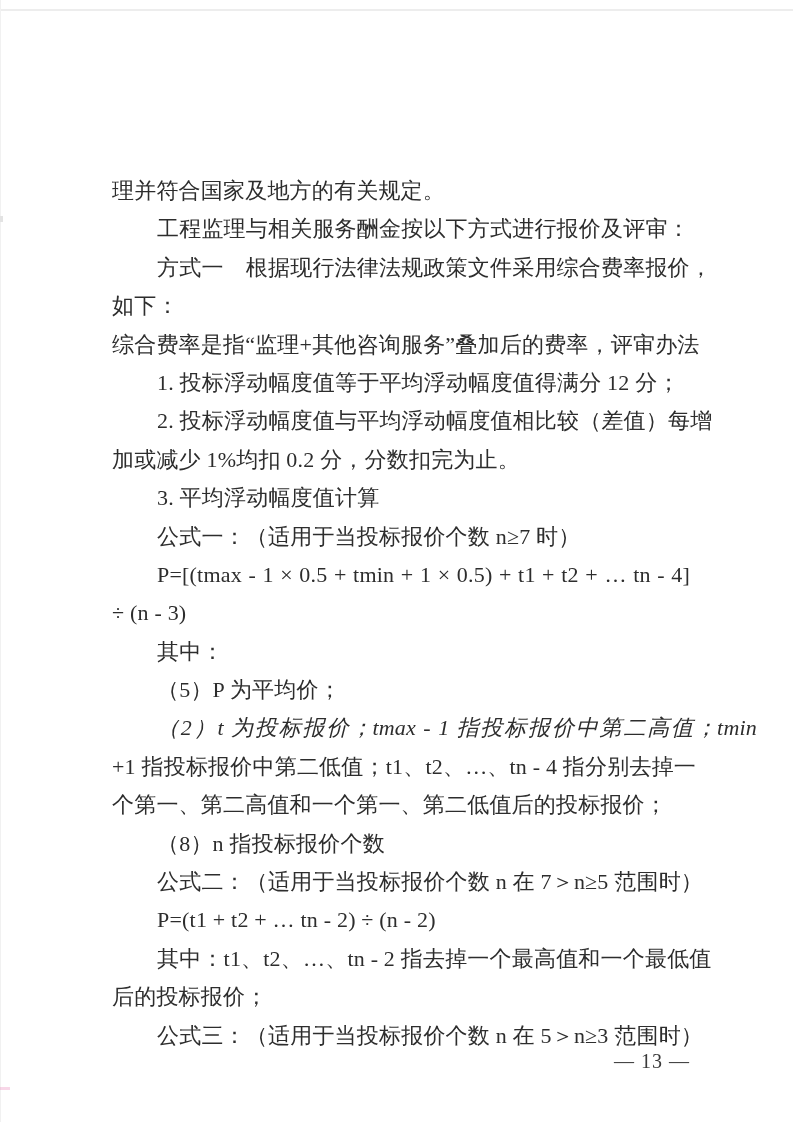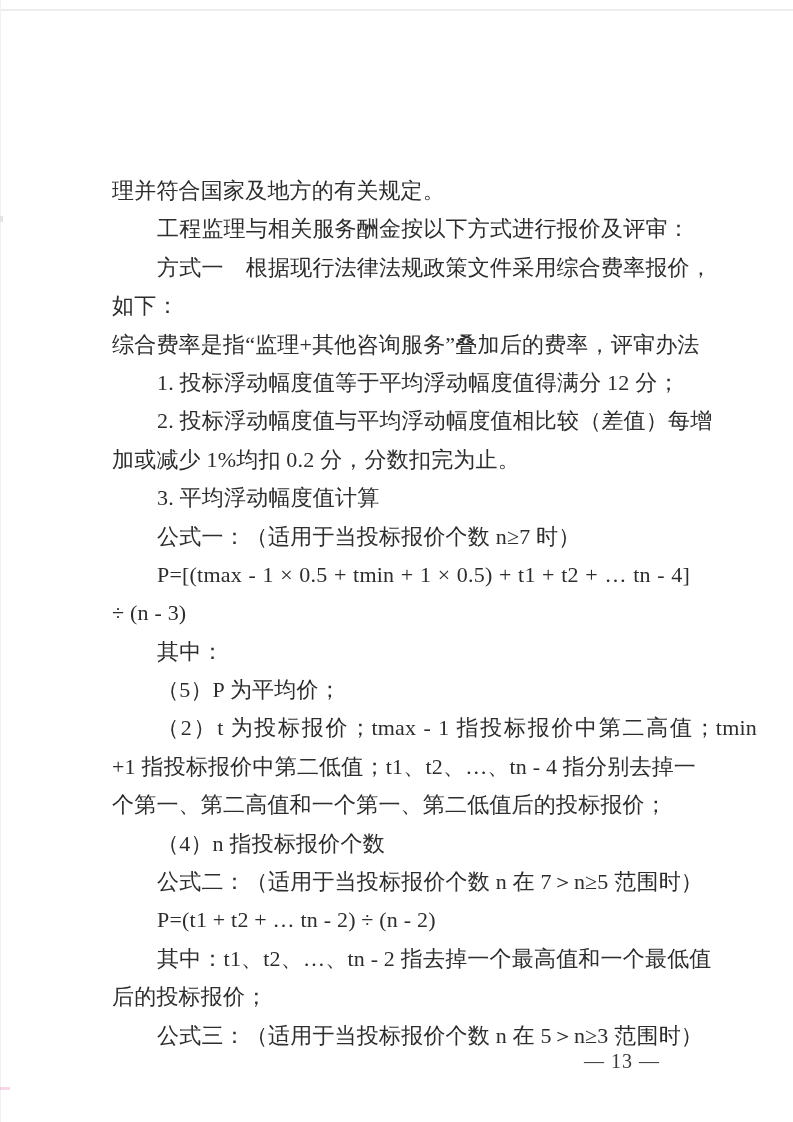--- a/index.html
+++ b/index.html
@@ -71,29 +71,30 @@
   }
   .line.indent {
     padding-left: 45px;
   }
   .line.justify {
     text-align: justify;
     text-align-last: justify;
   }
   .line.wide {
     width: 645px; 
+    font-style: italic;
   }
   .pagenum {
     position: absolute;
     top: 1048px;
-    left: 584px;
+    left: 596px;
     width: 94px;
     height: 26px;
     line-height: 26px;
-    text-align: left;
+    text-align: right;
     font-size: 20px;
     color: #3a3a3a;
     letter-spacing: 1px;
     white-space: nowrap;
   }
 </style>
 </head>
 <body>
 
 <div class="page">
@@ -115,21 +116,21 @@
       <div class="line">加或减少 1%均扣 0.2 分，分数扣完为止。</div>
       <div class="line indent">3. 平均浮动幅度值计算</div>
       <div class="line indent">公式一：（适用于当投标报价个数 n≥7 时）</div>
       <div class="line indent justify">P=[(tmax - 1 × 0.5 + tmin + 1 × 0.5) + t1 + t2 + … tn - 4]</div>
       <div class="line">÷ (n - 3)</div>
       <div class="line indent">其中：</div>
       <div class="line indent">（5）P 为平均价；</div>
       <div class="line indent justify wide">（2）t 为投标报价；tmax - 1 指投标报价中第二高值；tmin</div>
       <div class="line justify">+1 指投标报价中第二低值；t1、t2、…、tn - 4 指分别去掉一</div>
       <div class="line">个第一、第二高值和一个第一、第二低值后的投标报价；</div>
-      <div class="line indent">（4）n 指投标报价个数</div>
+      <div class="line indent">（8）n 指投标报价个数</div>
       <div class="line indent">公式二：（适用于当投标报价个数 n 在 7＞n≥5 范围时）</div>
       <div class="line indent">P=(t1 + t2 + … tn - 2) ÷ (n - 2)</div>
       <div class="line indent justify">其中：t1、t2、…、tn - 2 指去掉一个最高值和一个最低值</div>
       <div class="line">后的投标报价；</div>
       <div class="line indent">公式三：（适用于当投标报价个数 n 在 5＞n≥3 范围时）</div>
     </div>
 
   <div class="pagenum">— 13 —</div>
 
 </div>

